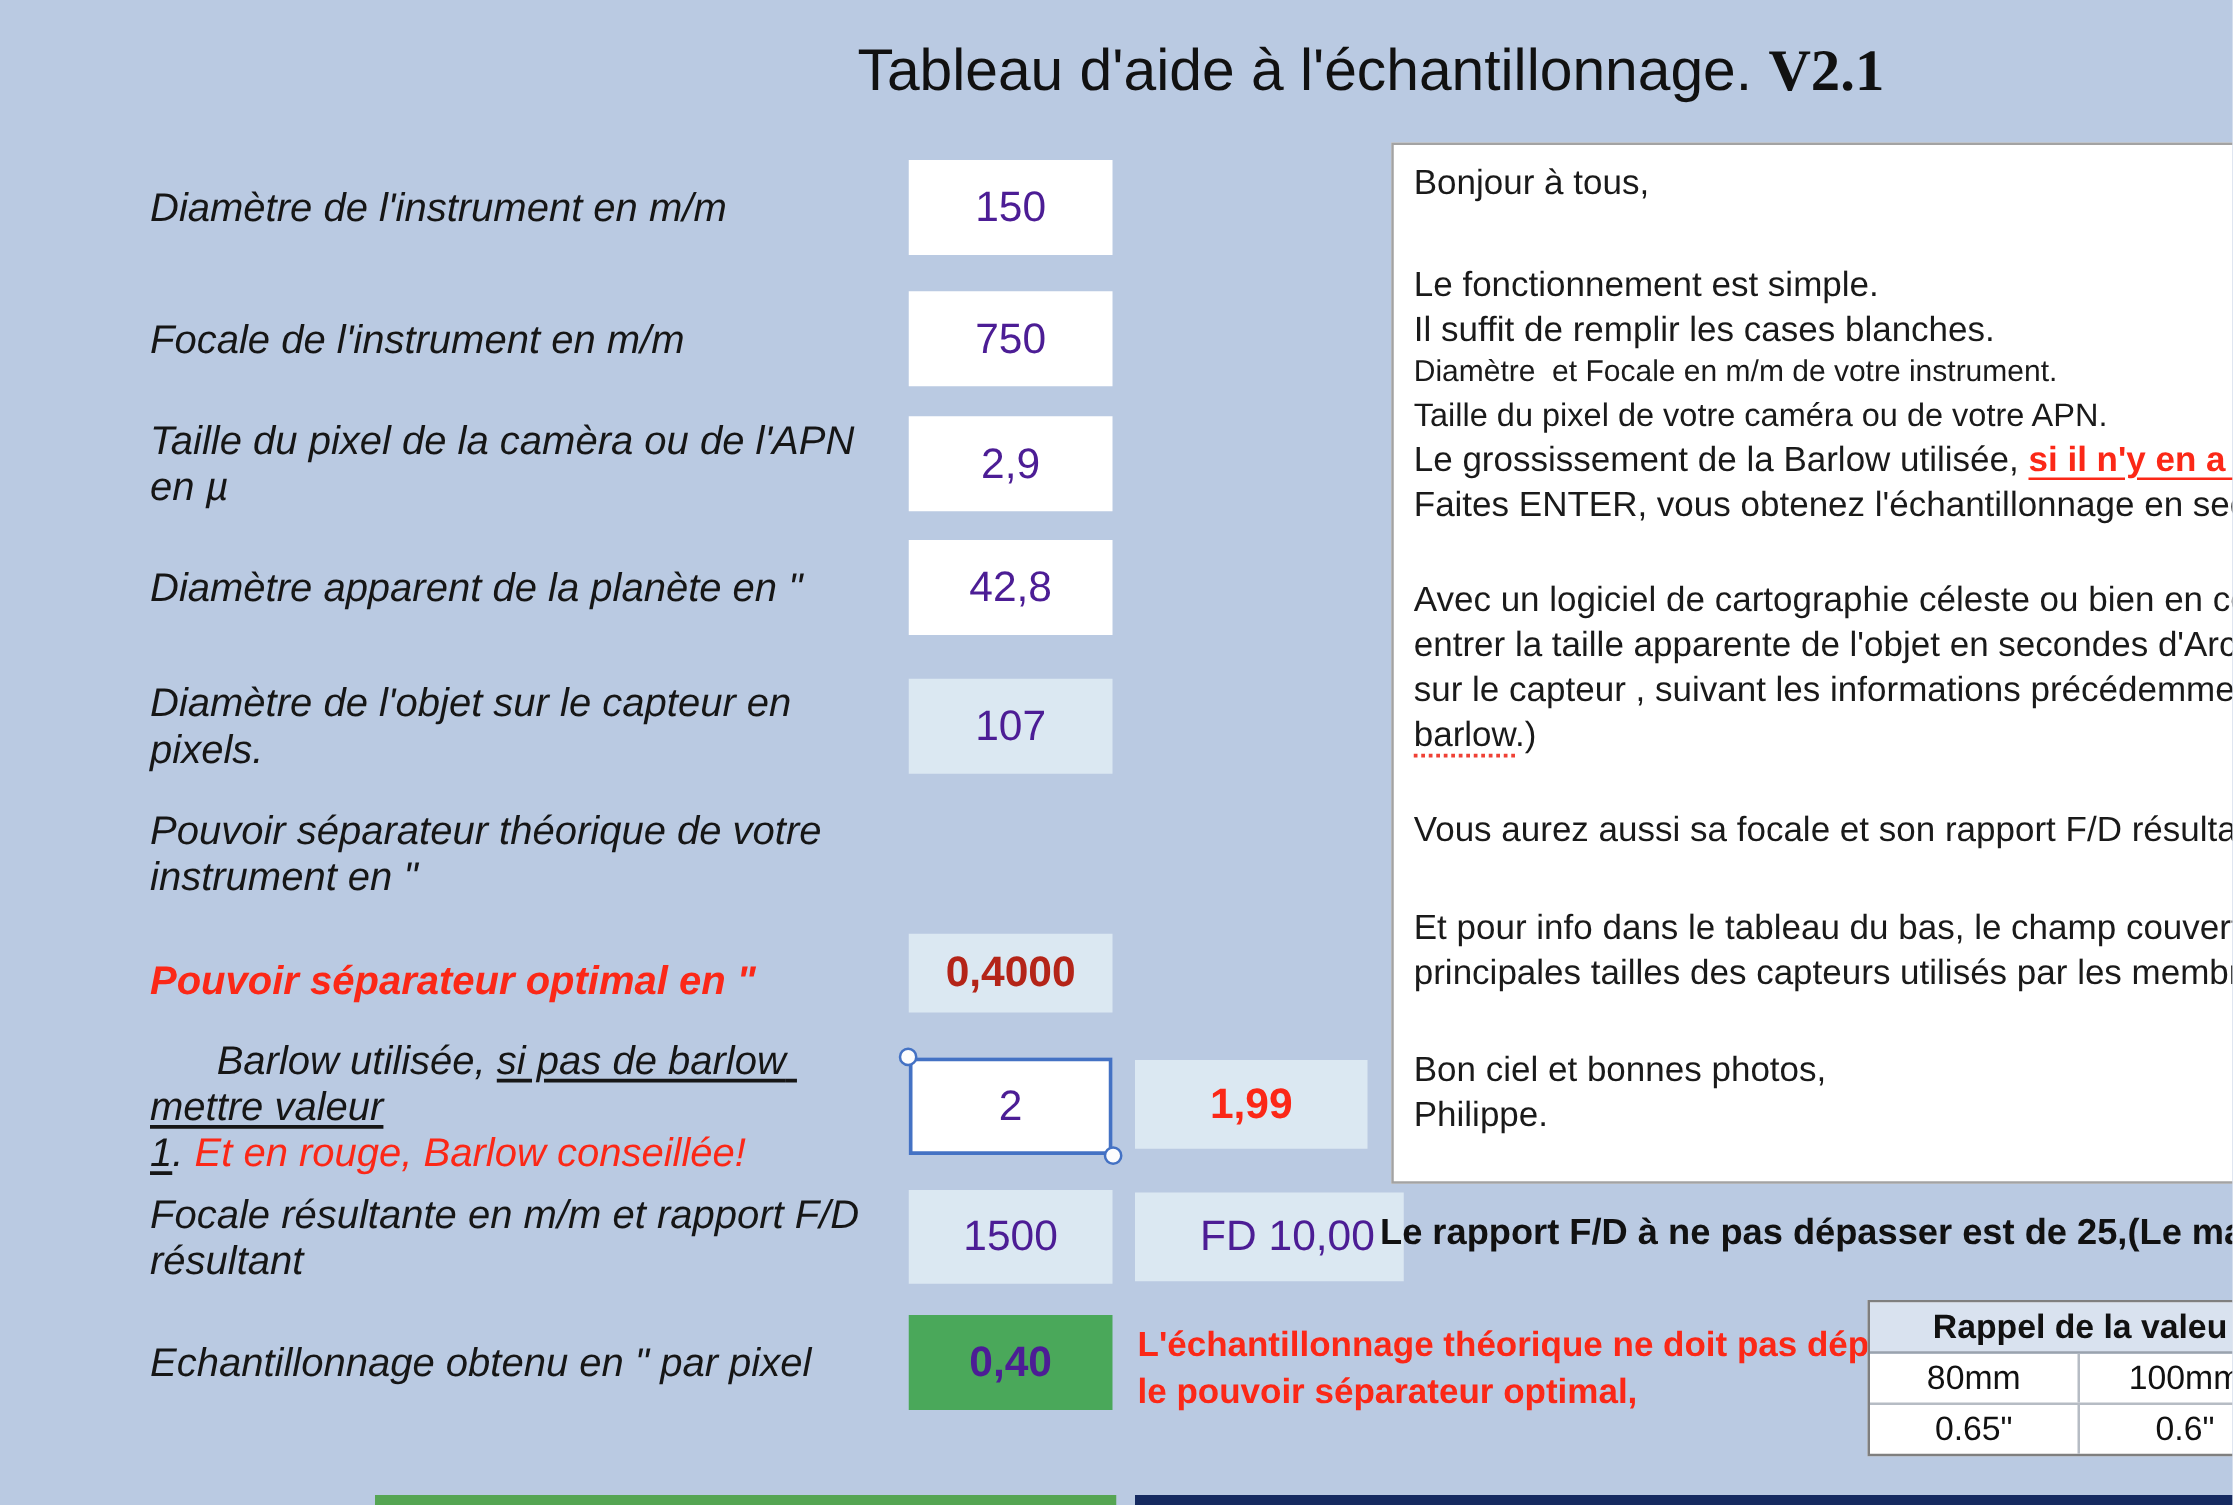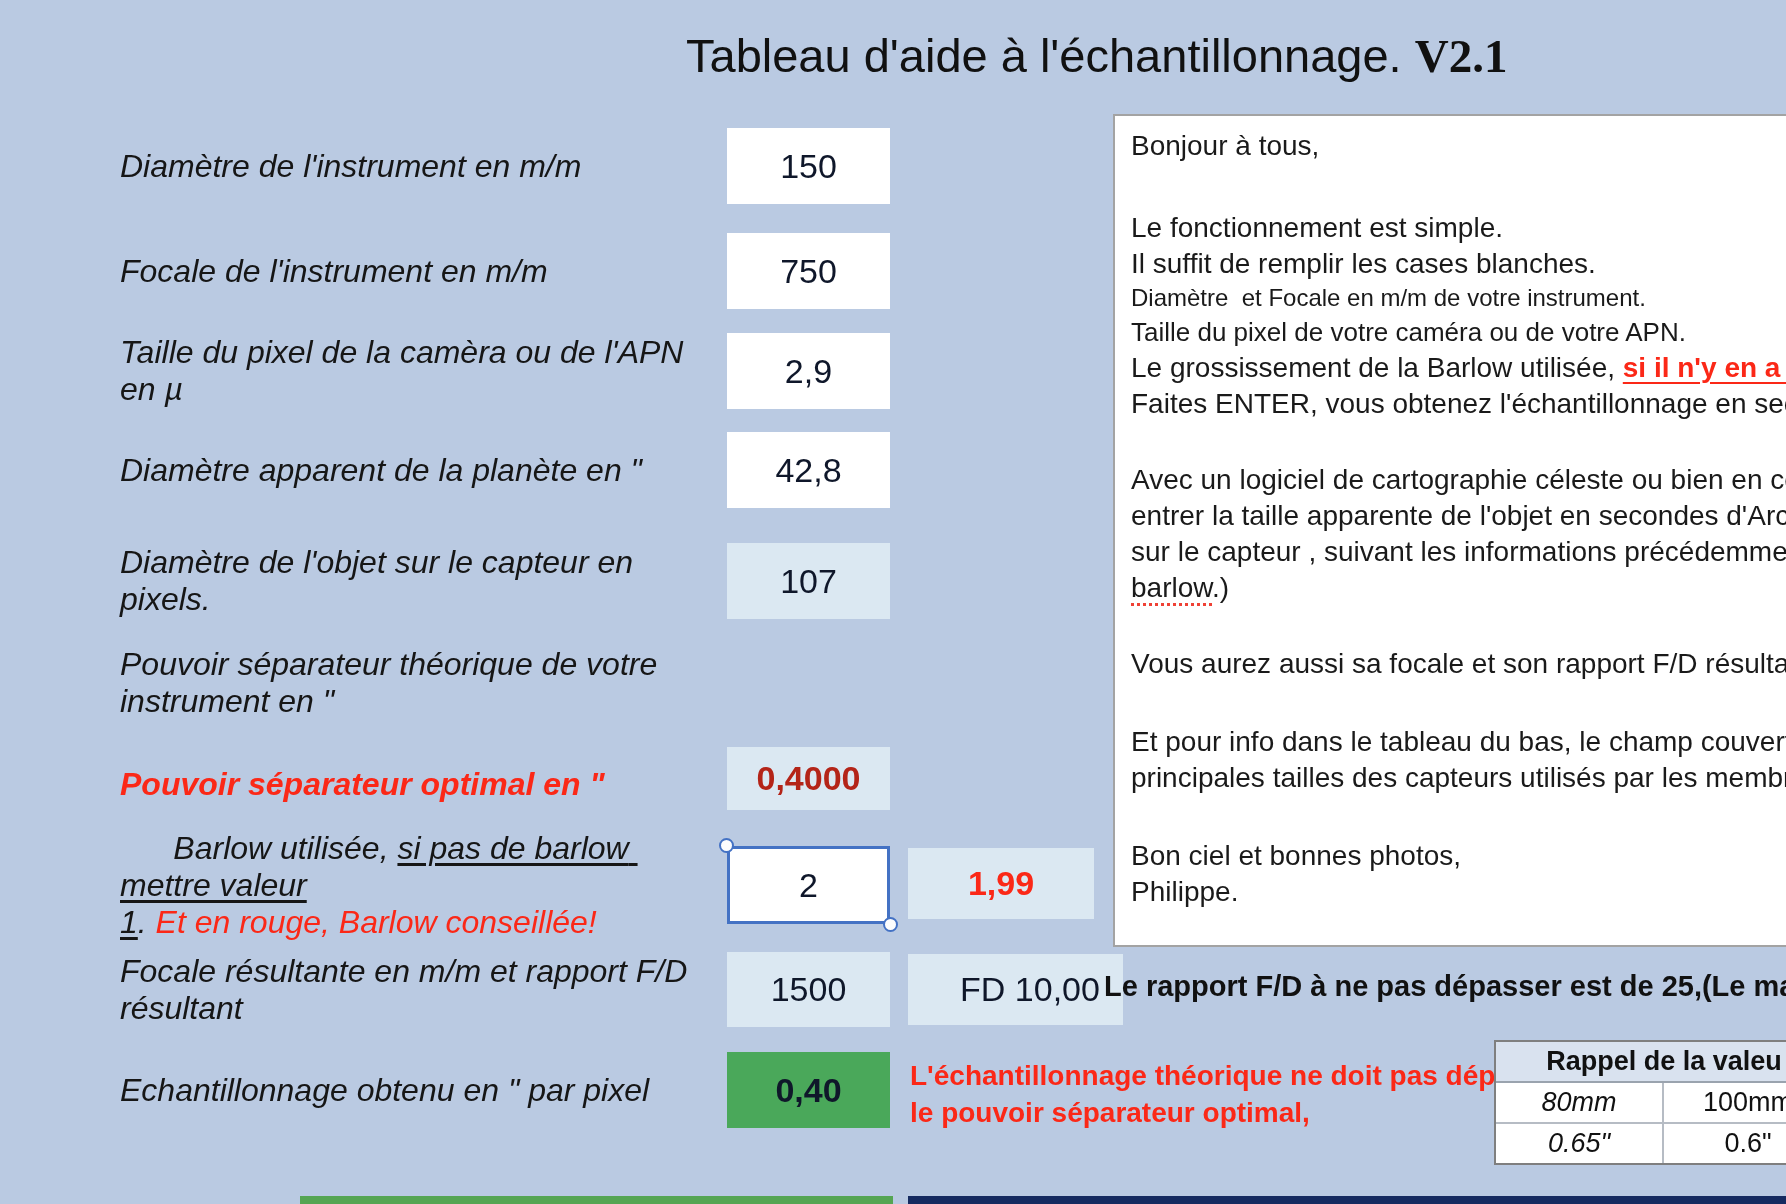--- a/index.html
+++ b/index.html
@@ -2,21 +2,21 @@
 <html><head>
 <meta charset="utf-8">
 <style>
   html,body{margin:0;padding:0;overflow:hidden;}
   body{width:1786px;height:1204px;font-family:"Liberation Sans", sans-serif;}
   .stage{position:relative;width:1786px;height:1204px;background:#bacae2;overflow:hidden;}
   .abs{position:absolute;}
   .title{left:686px;top:28px;font-size:47px;color:#111;white-space:nowrap;}
   .title .ver{font-weight:700;font-family:Liberation Serif, serif;}
   .rowlabel{left:120px;width:600px;display:flex;align-items:center;font-size:32px;color:#161616;line-height:37px;white-space:pre-wrap;font-style:italic;}
-  .cell{display:flex;align-items:center;justify-content:center;font-size:34px;color:#0f172a;}
+  .cell{display:flex;align-items:center;justify-content:center;font-size:34px;color:#4c1d95;}
   .c1{left:727px;width:163px;}
   .c2{left:908px;width:186px;}
   .white{background:#ffffff;}
   .blue{background:#dbe8f2;}
   .greencell{background:#4aa85a;font-weight:700;}
   .red-bold{color:#fb2817;font-weight:700;}
   .darkred{color:#b42418;font-weight:700;}
   .selcell{border:3px solid #4472c4;box-sizing:border-box;}
   .handle{width:15px;height:15px;border-radius:50%;background:#fdfdfd;border:2px solid #4472c4;box-sizing:border-box;z-index:5;}
   .u{text-decoration:underline;text-underline-offset:4px;}
@@ -28,21 +28,21 @@
   .gap-sm{height:40px;}
   .gap-first{height:46px;}
   .redlink{color:#fb2817;font-weight:700;text-decoration:underline;text-underline-offset:5px;}
   .squiggle{border-bottom:3px dotted #ef4135;}
   .fdnote{left:1104px;top:970px;font-size:29px;font-weight:700;color:#111;white-space:nowrap;}
   .warning{left:910px;top:1057px;font-size:28px;font-weight:700;color:#fb2817;line-height:37px;white-space:nowrap;}
   .rtable{left:1494px;top:1040px;width:340px;border:2px solid #7f7f7f;box-sizing:border-box;background:#fff;}
   .rtable .hdr{height:39px;background:#d9e2ef;border-bottom:2px solid #9aa3ae;display:flex;align-items:center;justify-content:center;font-size:27px;font-weight:700;color:#111;white-space:nowrap;overflow:hidden;}
   .rtable .trow{display:flex;height:39px;}
   .rtable .td{width:50%;display:flex;align-items:center;justify-content:center;font-size:27px;color:#111;box-sizing:border-box;}
-  .rtable .td.first{border-right:2px solid #b6bcc4;font-style:italic;}
+  .rtable .td.first{border-right:2px solid #b6bcc4;}
   .rtable .trow.mid{border-bottom:2px solid #b6bcc4;}
   .bar{top:1196px;height:30px;}
   .bar.green{left:300px;width:593px;background:#55a553;}
   .bar.navy{left:908px;width:902px;background:#152a60;}
 </style>
 </head>
 <body>
 
 <div class="stage">
 

